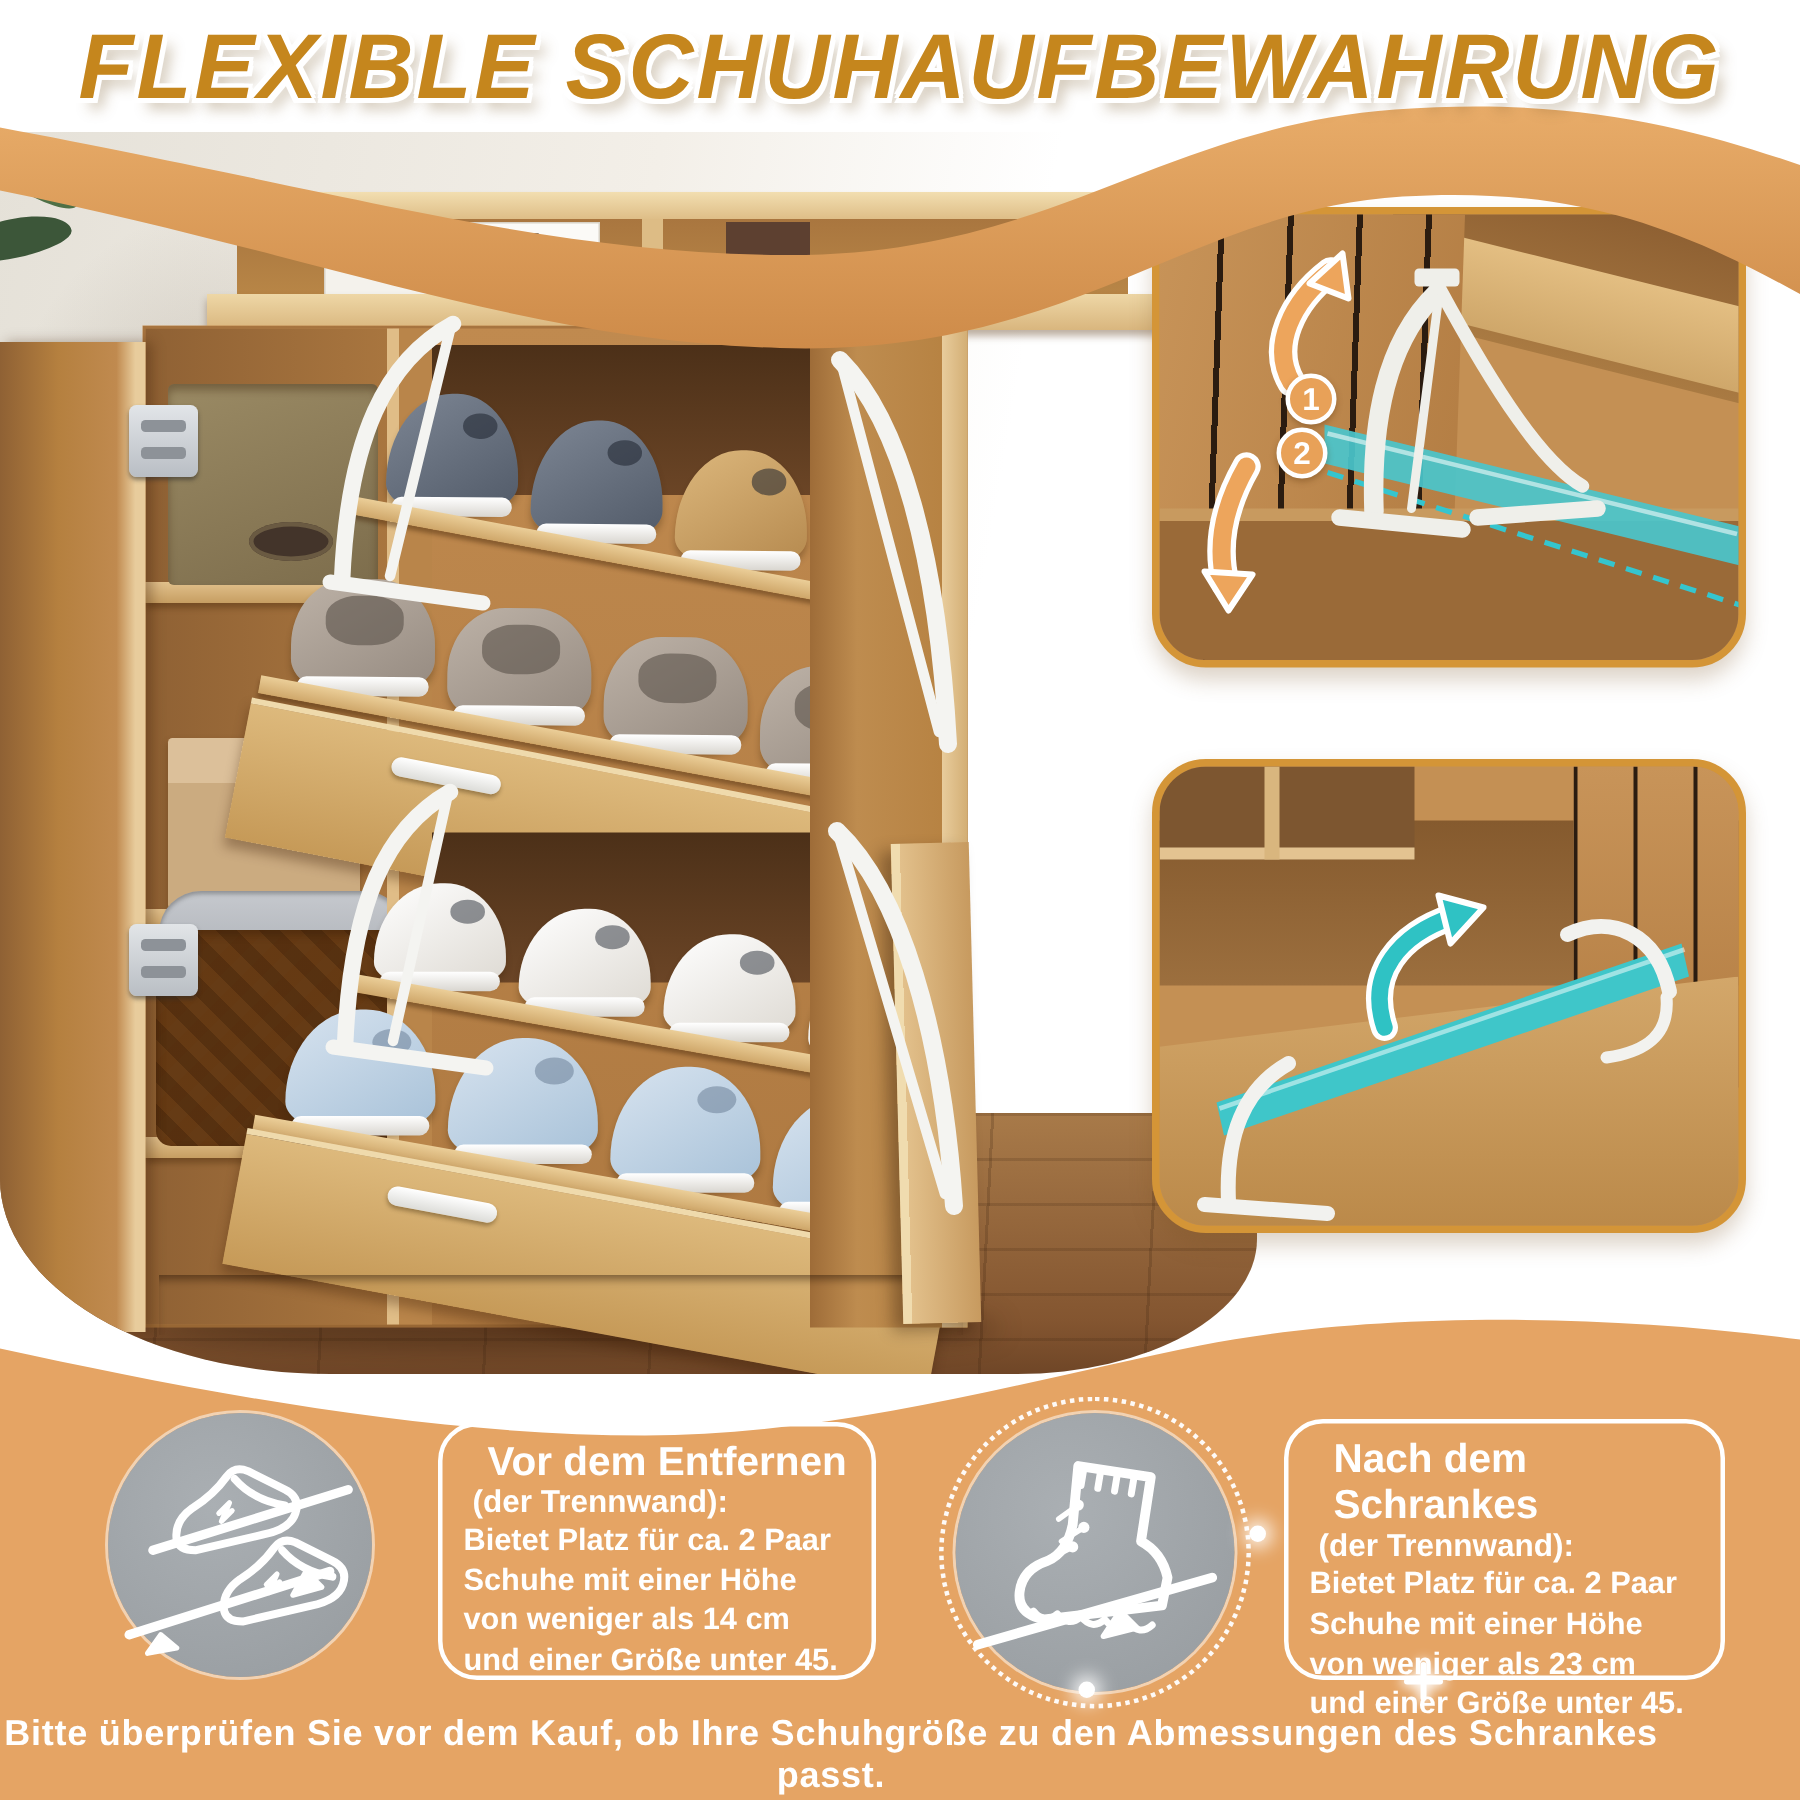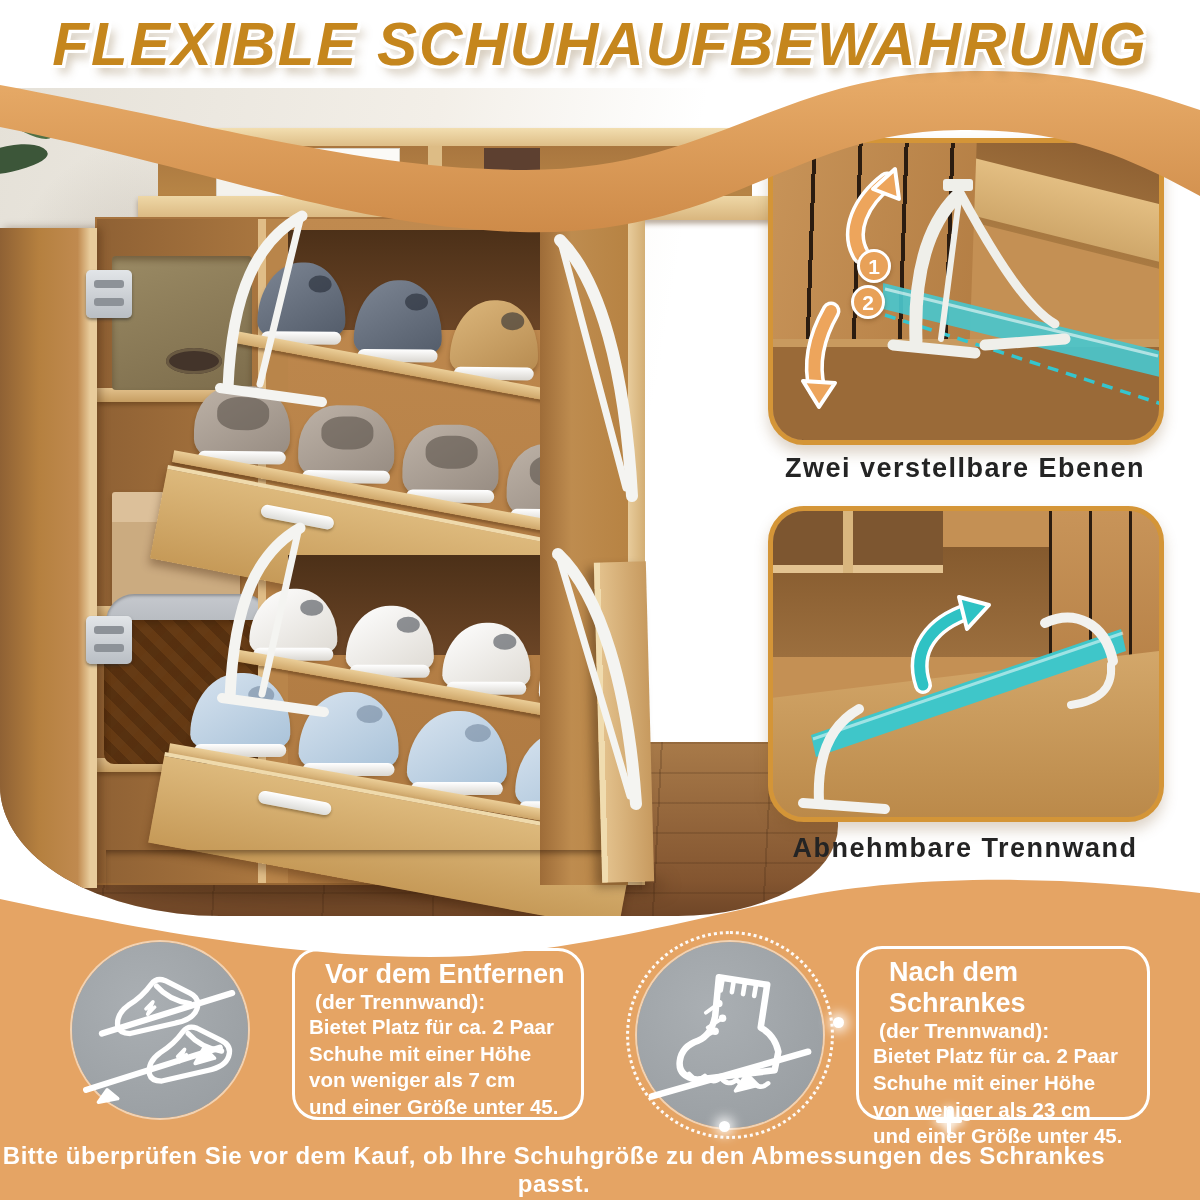--- a/index.html
+++ b/index.html
@@ -308,21 +308,20 @@
       </g>
       <g fill="none" stroke-linecap="round" data-name="arrow-down-icon">
         <path d="M58,168 C42,196 38,222 44,246" stroke="#fff" stroke-width="19"></path>
         <path d="M58,168 C42,196 38,222 44,246" stroke="#EDA55C" stroke-width="12"></path>
         <path d="M30,238 L46,264 L62,240 Z" fill="#EDA55C" stroke="#fff" stroke-width="4" stroke-linejoin="round"></path>
       </g>
     </svg>
     <div class="badge" style="left:84px;top:106px" data-name="badge-1">1</div>
     <div class="badge" style="left:78px;top:142px" data-name="badge-2">2</div>
   </div>
-  <div class="caption cap1" data-name="inset-caption-1">Zwei verstellbare Ebenen</div>
 
   <div class="inset inset2" data-name="inset-removable-divider">
     <div class="in2-back" data-name="inset2-back-panel"></div>
     <div class="in2-slats" data-name="inset2-slatted-back"></div>
     <div class="in2-cubby" data-name="inset2-cubby"></div>
     <div class="in2-deck" data-name="inset2-open-drawer"></div>
     <svg width="396" height="316" viewBox="0 0 396 316" style="position:absolute;inset:0;z-index:3" data-name="inset2-overlay">
       <path d="M38,224 L348,118 L353,140 L43,246 Z" fill="#3FC6C9"></path>
       <path d="M40,228 L350,122" stroke="rgba(255,255,255,.5)" stroke-width="3"></path>
       <g fill="none" stroke="#F2F2EF" stroke-linecap="round">
@@ -331,21 +330,20 @@
         <path d="M272,112 C302,98 332,112 340,150" stroke-width="10"></path>
         <path d="M338,154 C340,178 326,190 298,194" stroke-width="8"></path>
       </g>
       <g fill="none" stroke-linecap="round" data-name="teal-arrow-icon">
         <path d="M150,174 C138,138 160,112 196,100" stroke="#fff" stroke-width="18"></path>
         <path d="M150,174 C138,138 160,112 196,100" stroke="#2FC2C4" stroke-width="11"></path>
         <path d="M186,86 L216,94 L194,118 Z" fill="#2FC2C4" stroke="#fff" stroke-width="4" stroke-linejoin="round"></path>
       </g>
     </svg>
   </div>
-  <div class="caption cap2" data-name="inset-caption-2">Abnehmbare Trennwand</div>
 
   <div class="fcircle c1" data-name="feature-circle-sneakers">
     <svg width="176" height="176" viewBox="0 0 200 200" fill="none" stroke="#fff" stroke-linecap="round" stroke-linejoin="round" data-name="sneakers-icon">
       <path d="M34,104 L182,58" stroke-width="7"></path>
       <path d="M16,168 L168,120" stroke-width="7"></path>
       <path d="M150,120 L162,132 L140,138 Z" fill="#fff" stroke-width="4"></path>
       <path d="M40,168 L52,178 L30,182 Z" fill="#fff" stroke-width="4"></path>
       <g stroke-width="6">
         <path d="M52,96 Q50,82 64,72 Q80,62 90,48 Q96,40 106,44 L134,58 Q146,64 142,76 Q138,88 118,92 L66,104 Q54,104 52,96 Z"></path>
         <path d="M96,50 Q110,66 134,70"></path>
@@ -373,21 +371,21 @@
   </div>
   <div class="glow" style="left:833px;top:1017px" data-name="sparkle-dot"></div>
   <div class="glow" style="left:719px;top:1121px" data-name="sparkle-dot"></div>
   <div class="spark" data-name="sparkle-star"></div>
 
   <div class="fbox fb1" data-name="feature-box-before">
     <div class="h" data-name="feature-heading">Vor dem Entfernen</div>
     <div class="sh" data-name="feature-subheading">(der Trennwand):</div>
     <div class="ln" data-name="feature-line">Bietet Platz für ca. 2 Paar</div>
     <div class="ln" data-name="feature-line">Schuhe mit einer Höhe</div>
-    <div class="ln" data-name="feature-line">von weniger als 7 cm</div>
+    <div class="ln" data-name="feature-line">von weniger als 14 cm</div>
     <div class="ln" data-name="feature-line">und einer Größe unter 45.</div>
   </div>
 
   <div class="fbox fb2" data-name="feature-box-after">
     <div class="h" data-name="feature-heading">Nach dem Schrankes</div>
     <div class="sh" data-name="feature-subheading">(der Trennwand):</div>
     <div class="ln" data-name="feature-line">Bietet Platz für ca. 2 Paar</div>
     <div class="ln" data-name="feature-line">Schuhe mit einer Höhe</div>
     <div class="ln" data-name="feature-line">von weniger als 23 cm</div>
     <div class="ln" data-name="feature-line">und einer Größe unter 45.</div>

